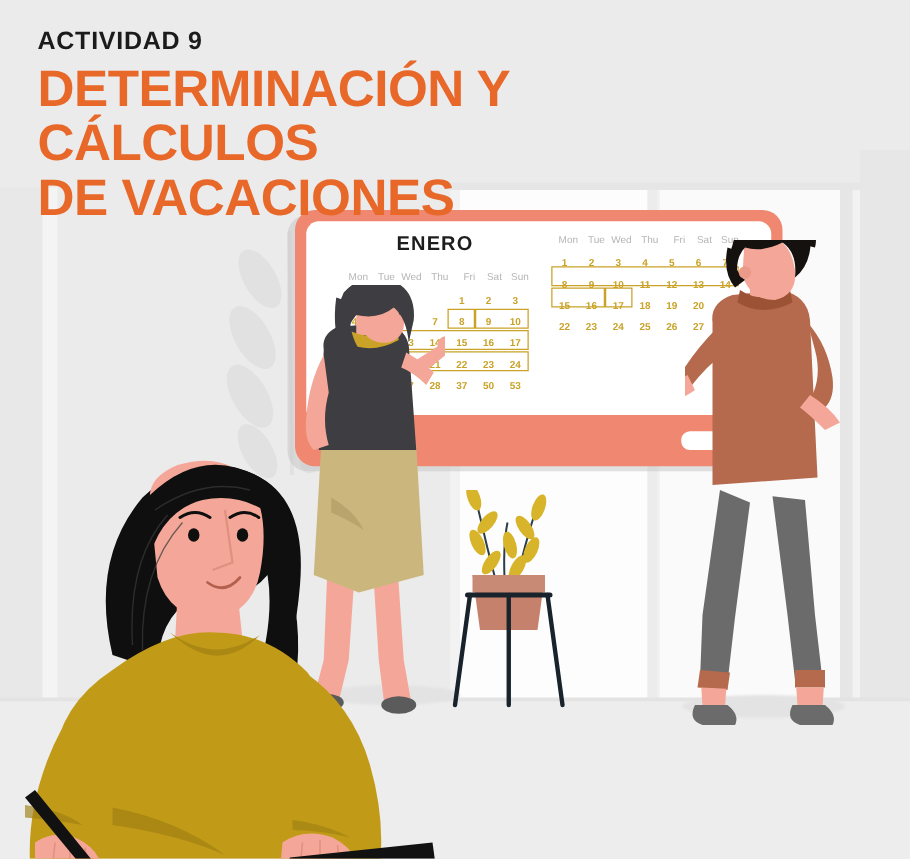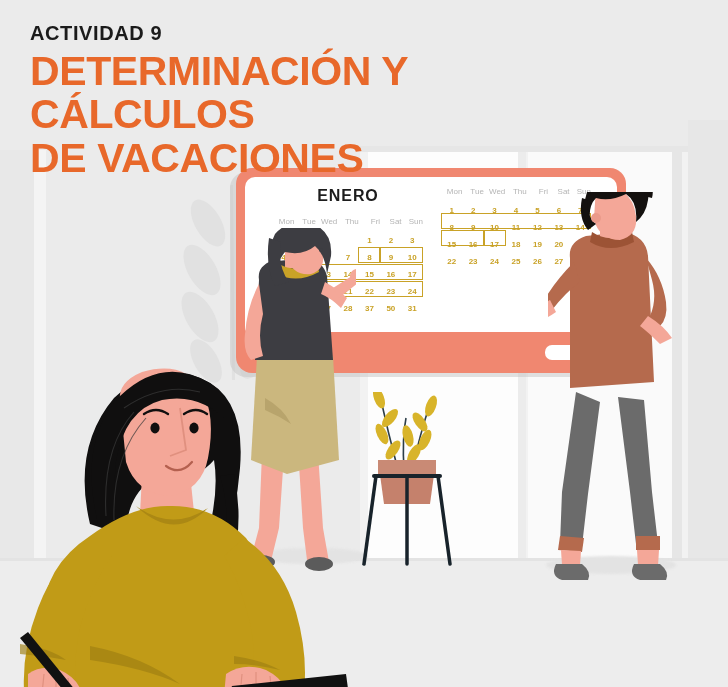--- a/index.html
+++ b/index.html
@@ -249,21 +249,21 @@
           <div class="day">22</div>
           <div class="day">23</div>
           <div class="day">24</div>
 
           <div class="day">25</div>
           <div class="day">26</div>
           <div class="day">27</div>
           <div class="day">28</div>
           <div class="day">37</div>
           <div class="day">50</div>
-          <div class="day">31</div>
+          <div class="day">53</div>
         </div>
 
         <div class="hl-box" style="left:85px;top:60px;width:22px;height:16px;"></div>
         <div class="hl-box" style="left:107px;top:60px;width:43px;height:16px;"></div>
         <div class="hl-box" style="left:21px;top:77px;width:129px;height:16px;"></div>
         <div class="hl-box" style="left:43px;top:94px;width:107px;height:16px;"></div>
       </div>
 
       <div class="cal febrero">
         <div class="cal-grid">

